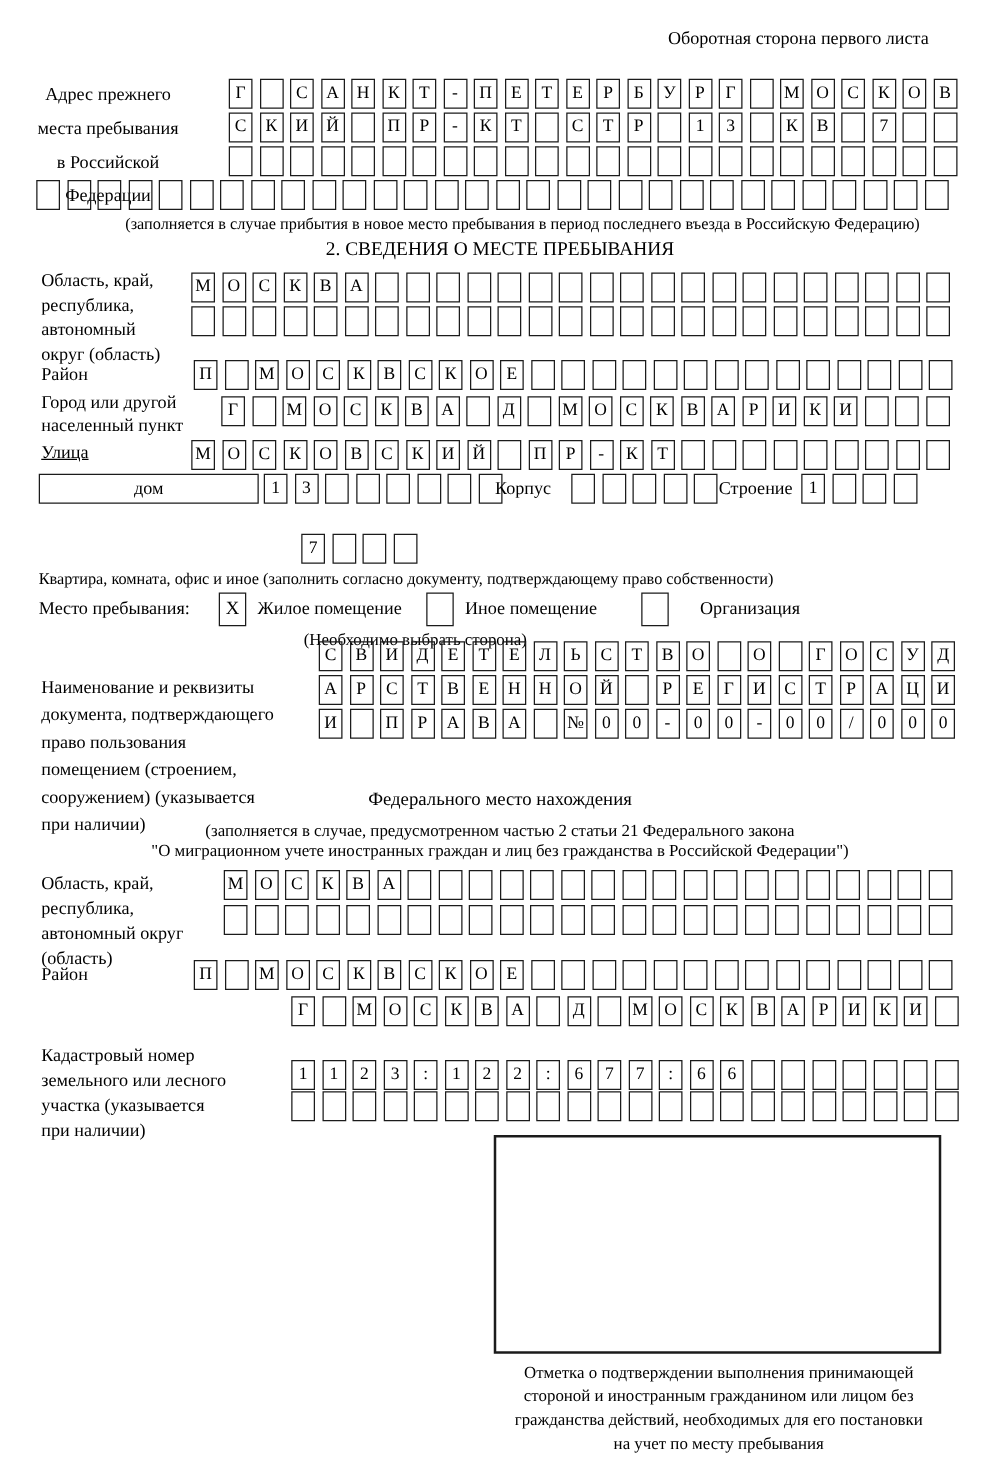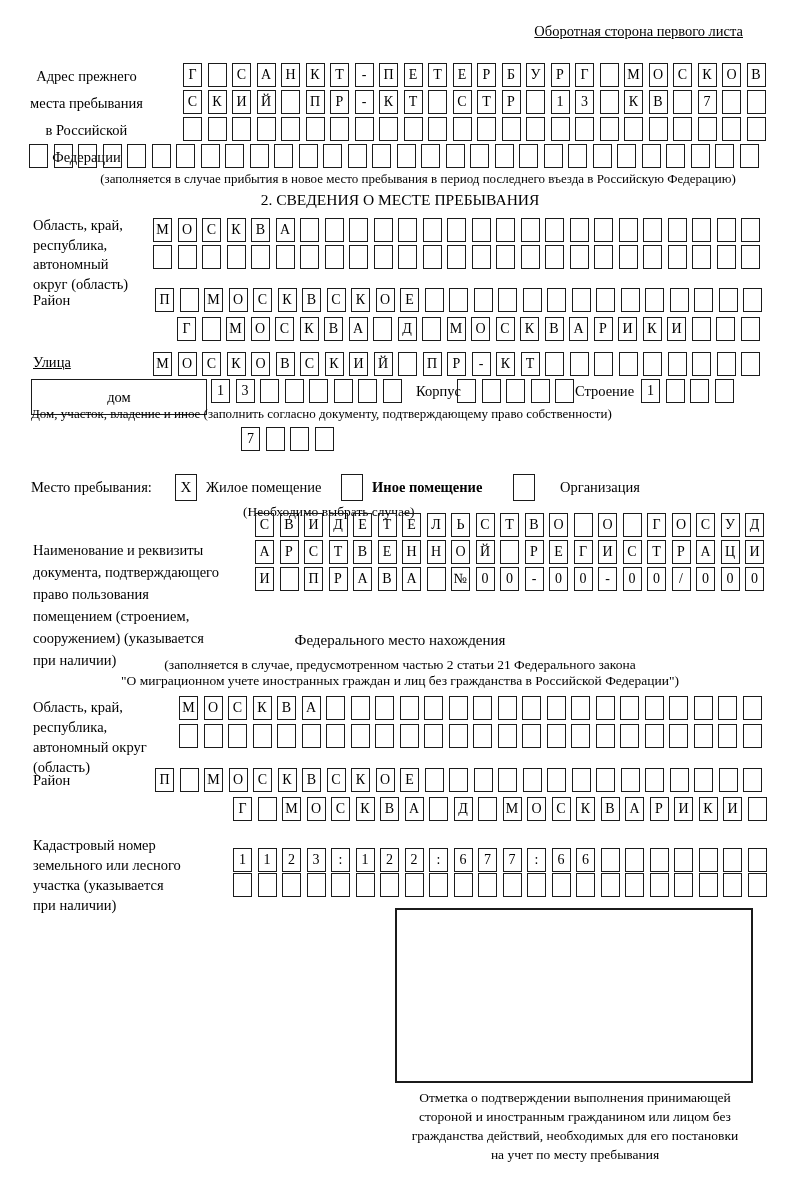--- a/index.html
+++ b/index.html
@@ -3,36 +3,36 @@
 <meta charset="utf-8">
 <style>
   html,body{margin:0;padding:0;background:#fff;}
   body{width:800px;height:1180px;font-family:"Liberation Serif","DejaVu Serif",serif;color:#000;}
   .page{position:relative;width:800px;height:1180px;background:#fff;overflow:hidden;}
   .abs{position:absolute;}
   .row{display:flex;gap:5.5px;}
   .cell{width:19px;height:24px;border:1.6px solid #1b1b1b;box-sizing:border-box;
         display:flex;align-items:center;justify-content:center;
         font-size:14px;line-height:1;flex:0 0 auto;}
-  .widebox{border:1.6px solid #1b1b1b;box-sizing:border-box;height:36px;
+  .widebox{border:1.6px solid #1b1b1b;box-sizing:border-box;height:24px;
         display:flex;align-items:center;justify-content:center;font-size:14.5px;}
   .checkcell{width:22px;height:27px;border:1.6px solid #1b1b1b;box-sizing:border-box;
         display:flex;align-items:center;justify-content:center;font-size:15px;}
   .lbl{font-size:14.5px;line-height:19.5px;white-space:pre-line;}
   .cap{font-size:13px;line-height:16px;}
   .title{font-weight:normal;font-size:15.5px;}
   .center{width:800px;text-align:center;left:0;}
   .stampbox{border:2px solid #1b1b1b;box-sizing:border-box;background:#fff;}
 </style>
 </head>
 <body>
 
 <div class="page">
 
-  <div class="abs" style="top:23px;right:57px;font-size:14.5px;text-decoration:underline;">Оборотная сторона первого листа</div>
+  <div class="abs" style="top:23px;right:57px;font-size:14.5px;">Оборотная сторона первого листа</div>
 
   <div class="abs lbl" style="top:63px;left:30px;line-height:27px;text-align:center;">Адрес прежнего
 места пребывания
 в Российской
 Федерации</div>
   <div class="abs row" style="top:63px;left:183px;">
       <span class="cell">Г</span>
       <span class="cell"></span>
       <span class="cell">С</span>
       <span class="cell">А</span>
@@ -226,20 +226,22 @@
       <span class="cell"></span>
       <span class="cell"></span>
       <span class="cell"></span>
       <span class="cell"></span>
       <span class="cell"></span>
       <span class="cell"></span>
       <span class="cell"></span>
       <span class="cell"></span>
     </div>
 
+  <div class="abs lbl" style="top:313px;left:33px;line-height:19px;">Город или другой
+населенный пункт</div>
   <div class="abs row" style="top:317px;left:177px;">
       <span class="cell">Г</span>
       <span class="cell"></span>
       <span class="cell">М</span>
       <span class="cell">О</span>
       <span class="cell">С</span>
       <span class="cell">К</span>
       <span class="cell">В</span>
       <span class="cell">А</span>
       <span class="cell"></span>
@@ -293,52 +295,52 @@
   <div class="abs row" style="top:379px;left:211px;">
       <span class="cell">1</span>
       <span class="cell">3</span>
       <span class="cell"></span>
       <span class="cell"></span>
       <span class="cell"></span>
       <span class="cell"></span>
       <span class="cell"></span>
       <span class="cell"></span>
     </div>
-  <div class="abs lbl" style="top:382px;left:416px;">Корпус</div>
+  <div class="abs lbl" style="top:382px;left:396px;">Корпус</div>
   <div class="abs row" style="top:379px;left:457px;">
       <span class="cell"></span>
       <span class="cell"></span>
       <span class="cell"></span>
       <span class="cell"></span>
       <span class="cell"></span>
     </div>
   <div class="abs lbl" style="top:382px;left:575px;">Строение</div>
   <div class="abs row" style="top:379px;left:641px;">
       <span class="cell">1</span>
       <span class="cell"></span>
       <span class="cell"></span>
       <span class="cell"></span>
     </div>
-  <div class="abs cap" style="top:406px;left:31px;">Дом, участок, владение и иное (заполнить согласно документу, подтверждающему право собственности)</div>
 
   <div class="abs row" style="top:427px;left:241px;">
       <span class="cell">7</span>
       <span class="cell"></span>
       <span class="cell"></span>
       <span class="cell"></span>
     </div>
+  <div class="abs cap" style="top:455px;left:31px;">Квартира, комната, офис и иное (заполнить согласно документу, подтверждающему право собственности)</div>
 
   <div class="abs lbl" style="top:478px;left:31px;">Место пребывания:</div>
   <div class="abs checkcell" style="top:474px;left:175px;">X</div>
   <div class="abs lbl" style="top:478px;left:206px;">Жилое помещение</div>
   <div class="abs checkcell" style="top:474px;left:341px;"></div>
-  <div class="abs lbl" style="top:478px;left:372px;font-weight:bold;">Иное помещение</div>
+  <div class="abs lbl" style="top:478px;left:372px;">Иное помещение</div>
   <div class="abs checkcell" style="top:474px;left:513px;"></div>
   <div class="abs lbl" style="top:478px;left:560px;">Организация</div>
-  <div class="abs cap" style="top:504px;left:243px;font-size:13.5px;">(Необходимо выбрать случае)</div>
+  <div class="abs cap" style="top:504px;left:243px;font-size:13.5px;">(Необходимо выбрать сторона)</div>
 
   <div class="abs lbl" style="top:514px;left:33px;line-height:22px;margin-top:25px;">Наименование и реквизиты
 документа, подтверждающего
 право пользования
 помещением (строением,
 сооружением) (указывается
 при наличии)</div>
   <div class="abs row" style="top:513px;left:255px;">
       <span class="cell">С</span>
       <span class="cell">В</span>

